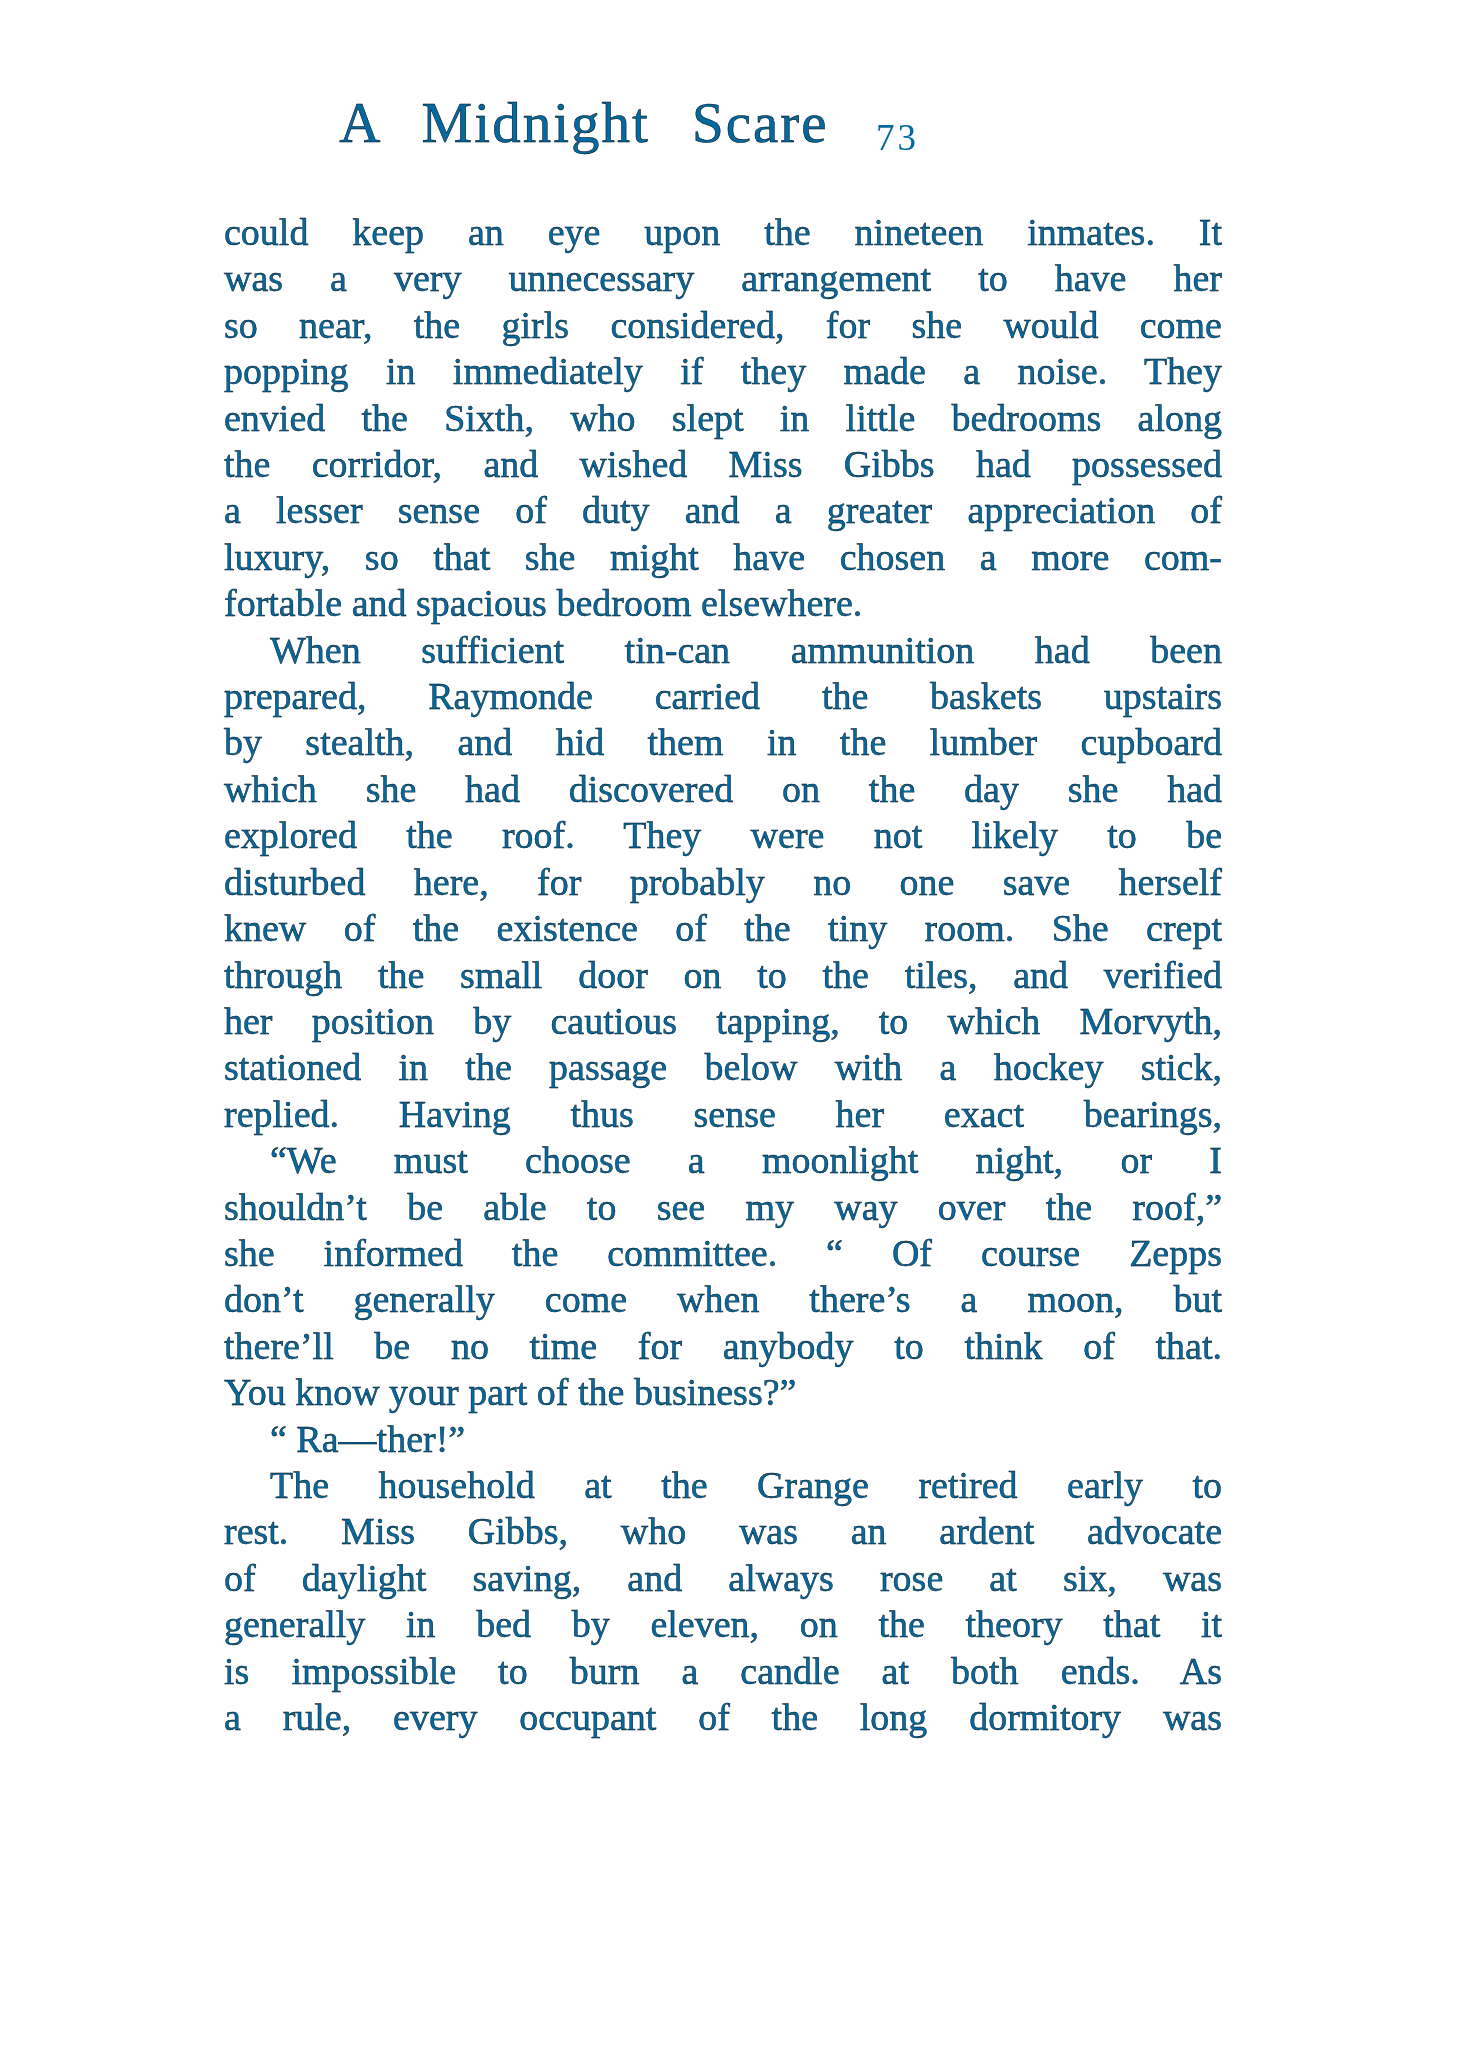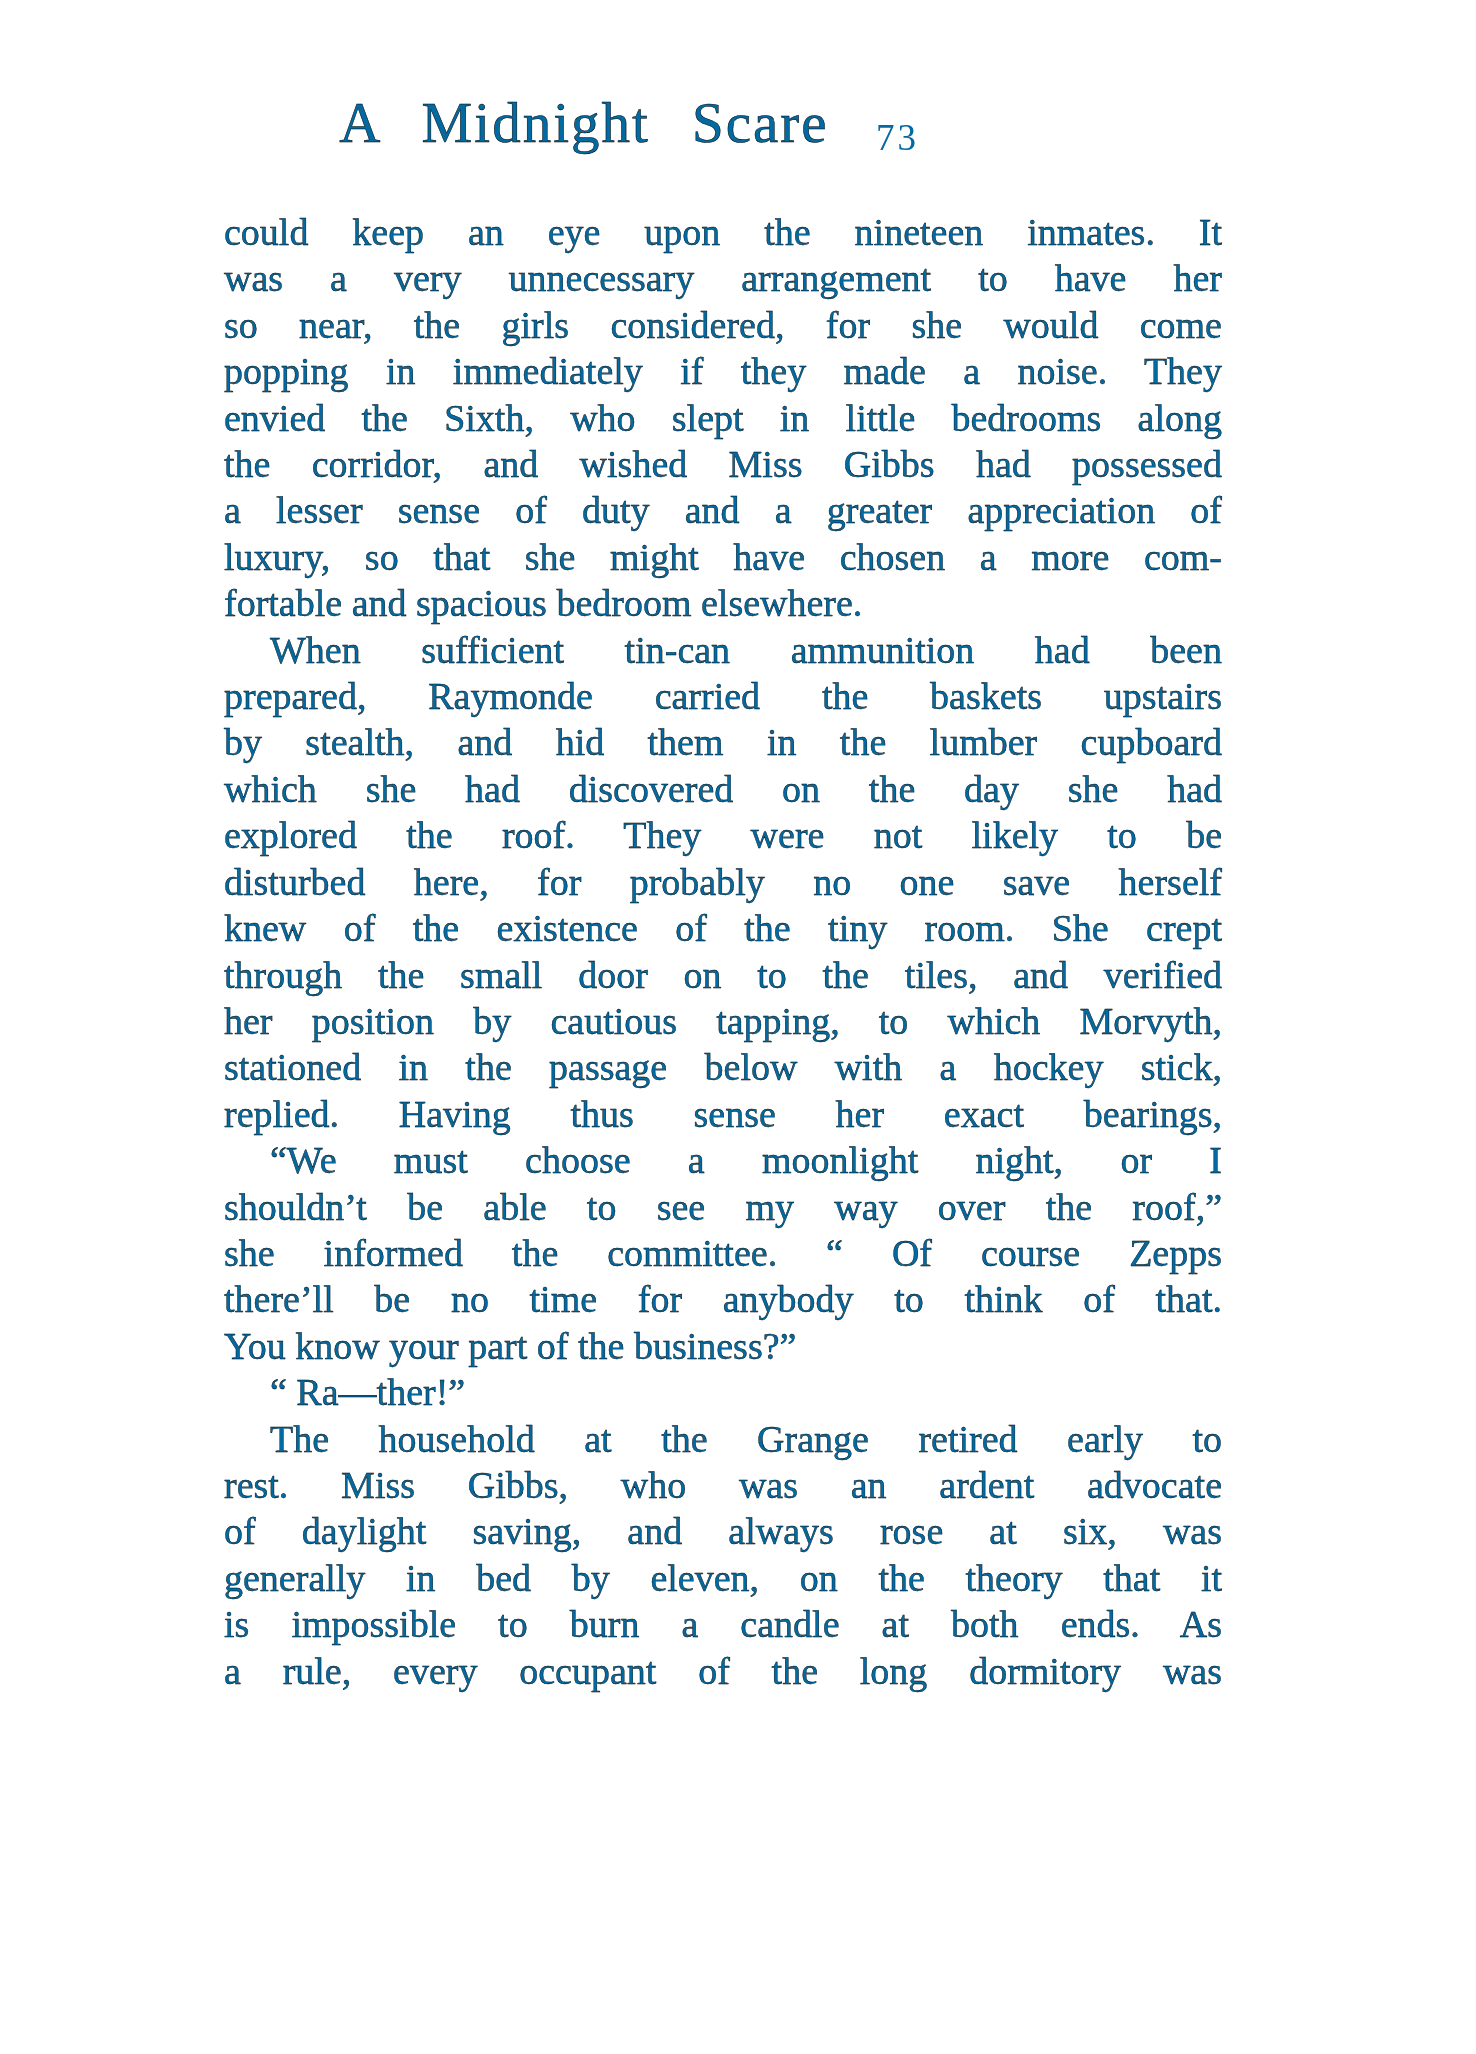--- a/index.html
+++ b/index.html
@@ -103,20 +103,21 @@
         <div class="line">knew of the existence of the tiny room.  She crept</div>
         <div class="line">through the small door on to the tiles, and verified</div>
         <div class="line">her position by cautious tapping, to which Morvyth,</div>
         <div class="line">stationed in the passage below with a hockey stick,</div>
         <div class="line">replied.  Having thus sense her exact bearings,</div>
       </div>
       <div class="paragraph">
         <div class="line indent">“We must choose a moonlight night, or I</div>
         <div class="line">shouldn’t be able to see my way over the roof,”</div>
         <div class="line">she informed the committee.  “ Of course Zepps</div>
+        <div class="line">don’t generally come when there’s a moon, but</div>
         <div class="line">there’ll be no time for anybody to think of that.</div>
         <div class="line no-just">You know your part of the business?”</div>
       </div>
       <div class="paragraph">
         <div class="line indent no-just">“ Ra—ther!”</div>
       </div>
       <div class="paragraph">
         <div class="line indent">The household at the Grange retired early to</div>
         <div class="line">rest.  Miss Gibbs, who was an ardent advocate</div>
         <div class="line">of daylight saving, and always rose at six, was</div>

